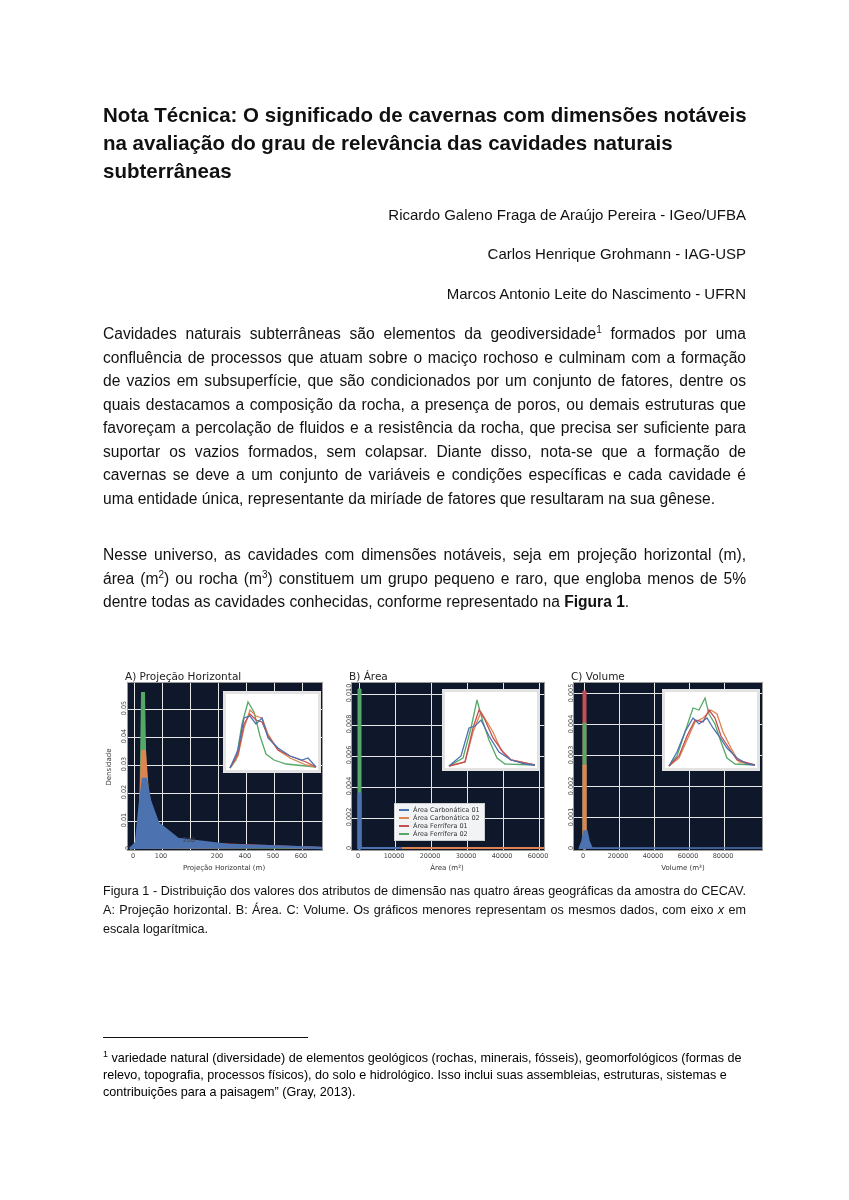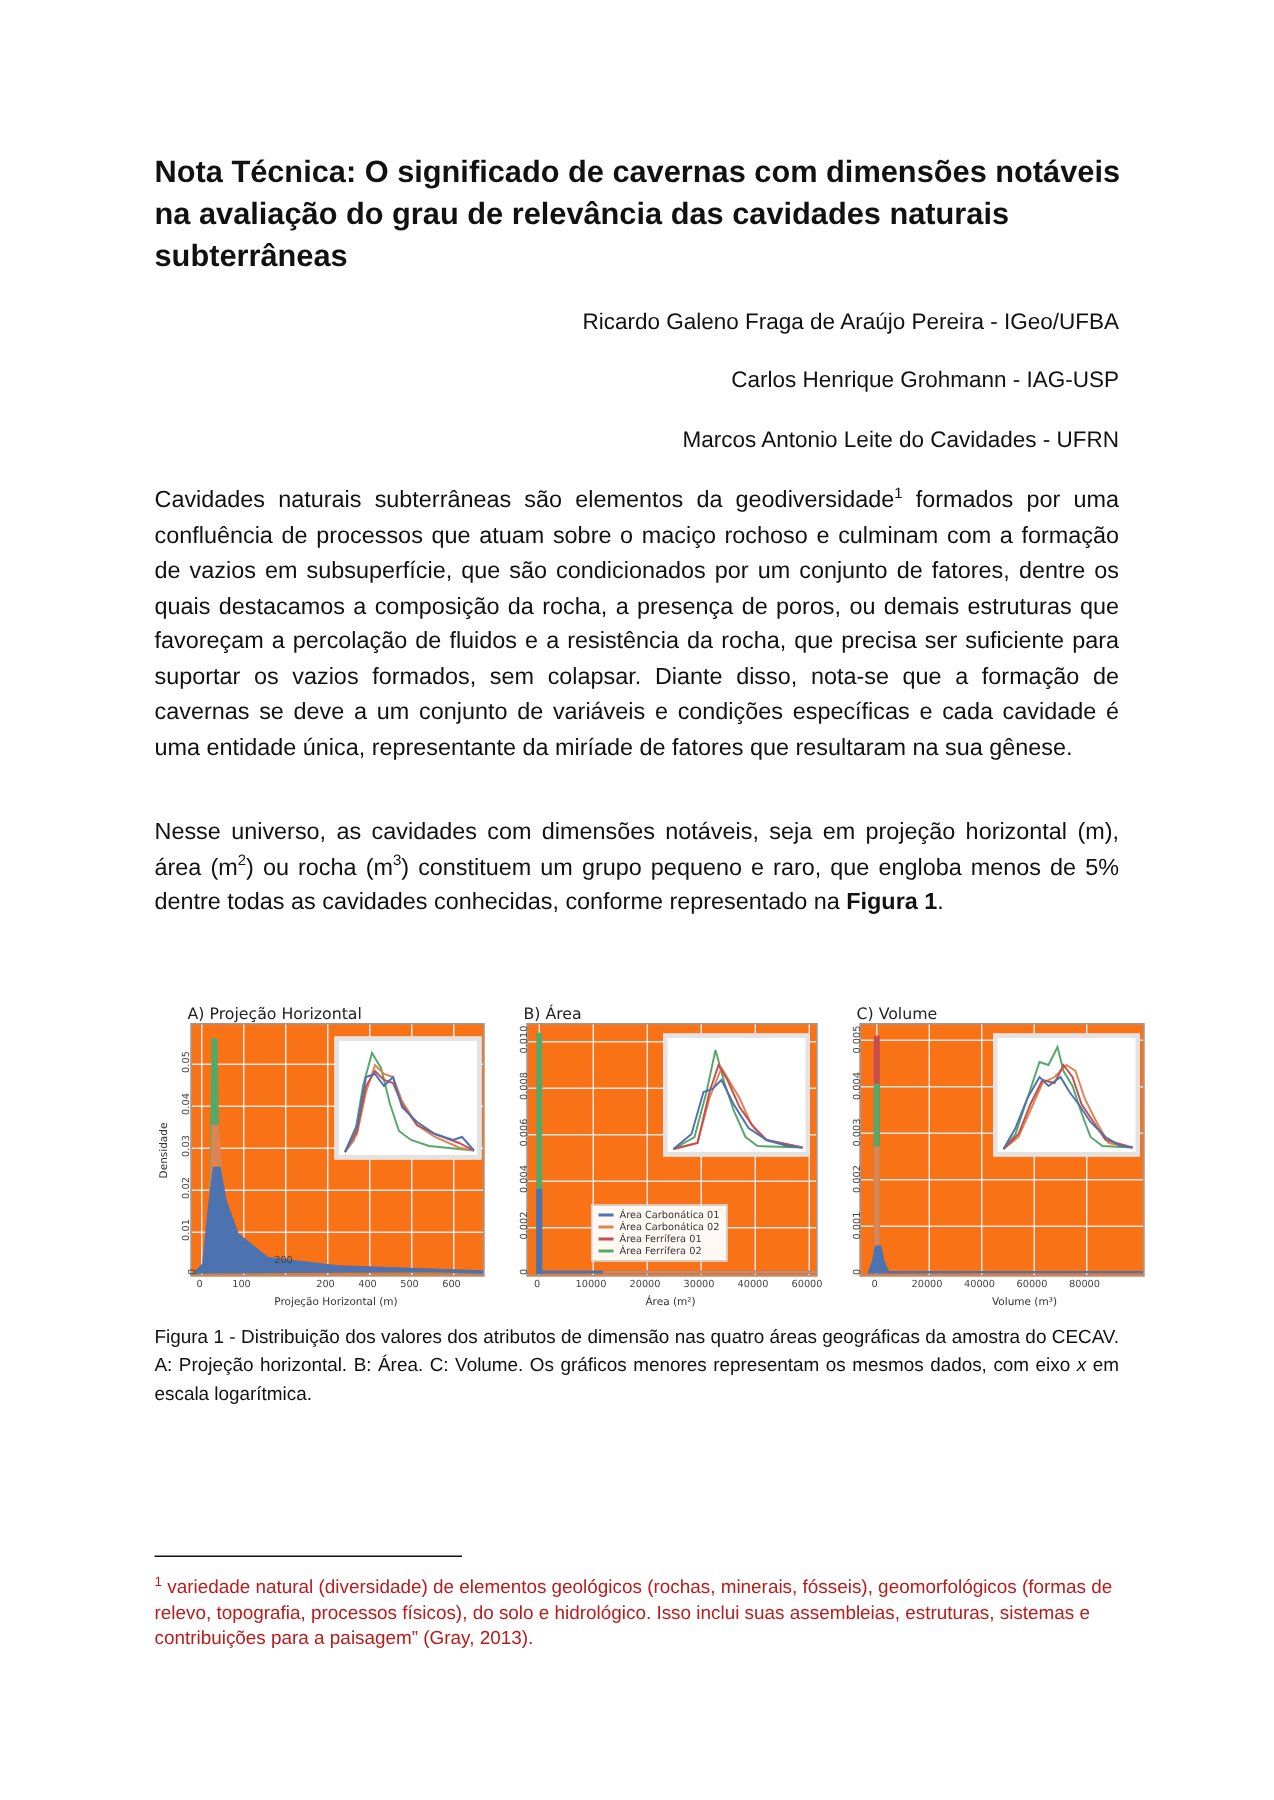--- a/index.html
+++ b/index.html
@@ -7,50 +7,50 @@
          font-family:"Liberation Sans", sans-serif; color:#111; }
   .title { position:absolute; left:103px; top:101px; width:650px;
            font-size:20.5px; font-weight:bold; line-height:28px; color:#111; }
   .author { position:absolute; right:103px; font-size:15px; color:#111; text-align:right; white-space:nowrap; }
   .para { position:absolute; left:103px; width:643px; font-size:15.6px; line-height:23.5px;
           text-align:justify; color:#111; }
   .para sup { font-size:10px; line-height:0; }
   .fig { position:absolute; left:103px; top:652px; width:645px; height:215px;margin-top:16px; }
   .panel { position:absolute; top:0; height:215px; }
   .panel-title { position:absolute; left:22px; top:2px; font-family:"DejaVu Sans", sans-serif; font-size:10.5px; color:#222; }
-  .plot { position:absolute; border:1px solid #9a9a9a; background:#f97316; }
+  .plot { position:absolute; border:1px solid #9a9a9a; background:#0f172a; }
   .grid-v, .grid-h { position:absolute; background:#e6e6e6; }
   .grid-v { width:1px; top:0; bottom:0; }
   .grid-h { height:1px; left:0; right:0; }
   .ytick { position:absolute; font-family:"DejaVu Sans", sans-serif; font-size:6.5px; color:#444;
            transform:rotate(-90deg); transform-origin:center; width:30px; text-align:center; }
   .xtick { position:absolute; font-family:"DejaVu Sans", sans-serif; font-size:6.5px; color:#444; width:40px; text-align:center; }
   .xlabel { position:absolute; font-family:"DejaVu Sans", sans-serif; font-size:7px; color:#333; text-align:center; }
   .ylabel { position:absolute; font-family:"DejaVu Sans", sans-serif; font-size:7px; color:#333;
             transform:rotate(-90deg); transform-origin:center; width:60px; text-align:center; }
   .inset { position:absolute; border:3px solid #e3e3e3; background:#fff; }
   .legend { position:absolute; border:1px solid #cfcfcf; background:rgba(255,255,255,0.95); padding:2px 4px;
             font-family:"DejaVu Sans", sans-serif; font-size:6.5px; color:#333; line-height:8px; }
   .legend-row { display:flex; align-items:center; gap:4px; }
   .legend-swatch { width:10px; height:1.5px; display:inline-block; }
   .caption { position:absolute; left:103px; top:882px; width:643px; font-size:12.6px; line-height:19px;
              text-align:justify; color:#111; }
   .fn-rule { position:absolute; left:103px; top:1037px; width:205px; height:1px; background:#111; }
-  .footnote { position:absolute; left:103px; top:1046px; width:640px; font-size:12.6px; line-height:17px; color:#b91c1c; }
+  .footnote { position:absolute; left:103px; top:1046px; width:640px; font-size:12.6px; line-height:17px; color:#000000; }
   .footnote sup { font-size:9px; }
   svg { position:absolute; left:0; top:0; overflow:visible; }
 </style>
 </head>
 <body>
 
 <div class="title">Nota Técnica: O significado de cavernas com dimensões notáveis na avaliação do grau de relevância das cavidades naturais subterrâneas</div>
 
 <div class="author" style="top:206px">Ricardo Galeno Fraga de Araújo Pereira - IGeo/UFBA</div>
 <div class="author" style="top:245px">Carlos Henrique Grohmann - IAG-USP</div>
-<div class="author" style="top:285px">Marcos Antonio Leite do Cavidades - UFRN</div>
+<div class="author" style="top:285px">Marcos Antonio Leite do Nascimento - UFRN</div>
 
 <div class="para" style="top:322px"><span>Cavidades naturais subterrâneas são elementos da geodiversidade</span><sup>1</sup><span> formados por uma confluência de processos que atuam sobre o maciço rochoso e culminam com a formação de vazios em subsuperfície, que são condicionados por um conjunto de fatores, dentre os quais destacamos a composição da rocha, a presença de poros, ou demais estruturas que favoreçam a percolação de fluidos e a resistência da rocha, que precisa ser suficiente para suportar os vazios formados, sem colapsar. Diante disso, nota-se que a formação de cavernas se deve a um conjunto de variáveis e condições específicas e cada cavidade é uma entidade única, representante da miríade de fatores que resultaram na sua gênese.</span></div>
 
 <div class="para" style="top:543px"><span>Nesse universo, as cavidades com dimensões notáveis, seja em projeção horizontal (m), área (m</span><sup>2</sup><span>) ou rocha (m</span><sup>3</sup><span>) constituem um grupo pequeno e raro, que engloba menos de 5% dentre todas as cavidades conhecidas, conforme representado na </span><b>Figura 1</b><span>.</span></div>
 
 <div class="fig">
 
   <div class="panel" style="left:0; width:222px;">
     <div class="panel-title">A) Projeção Horizontal</div>
     <div class="plot" style="left:24px; top:14px; width:194px; height:167px;">

